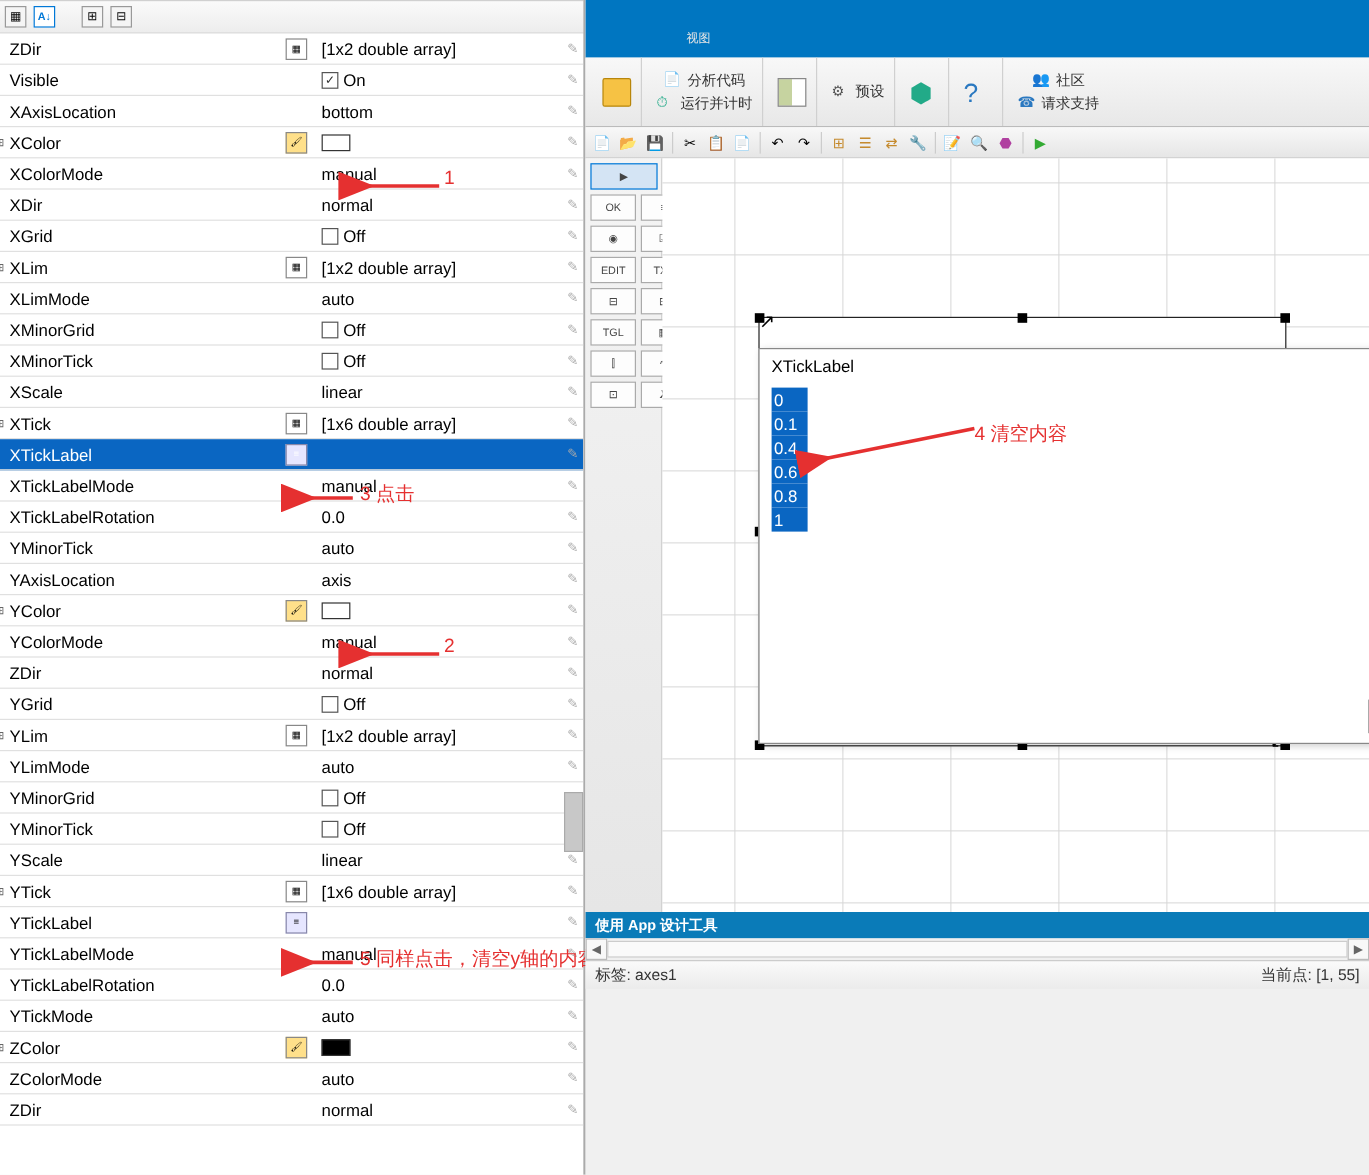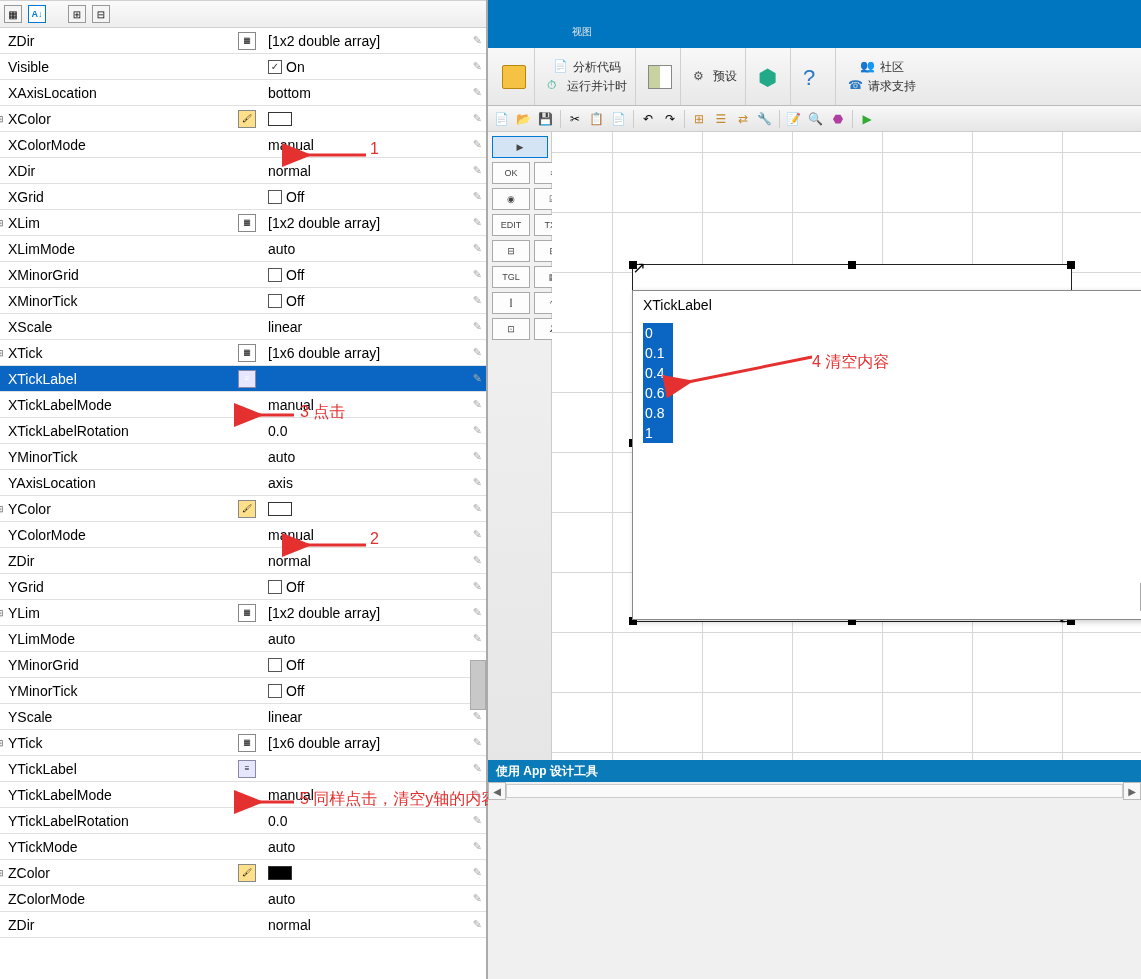--- a/index.html
+++ b/index.html
@@ -523,14 +523,18 @@
   </div>
 
   <div class="blue-banner">
     <b>使用 App 设计工具</b>
   </div>
   <div class="hscroll">
     <div class="lbtn">◀</div>
     <div class="track"></div>
     <div class="rbtn">▶</div>
   </div>
+  <div class="statusbar">
+    <span>标签: axes1</span>
+    <span class="right">当前点:   [1, 55]</span>
+  </div>
   <div class="gap"></div>
 </div>
 
 </body></html>

